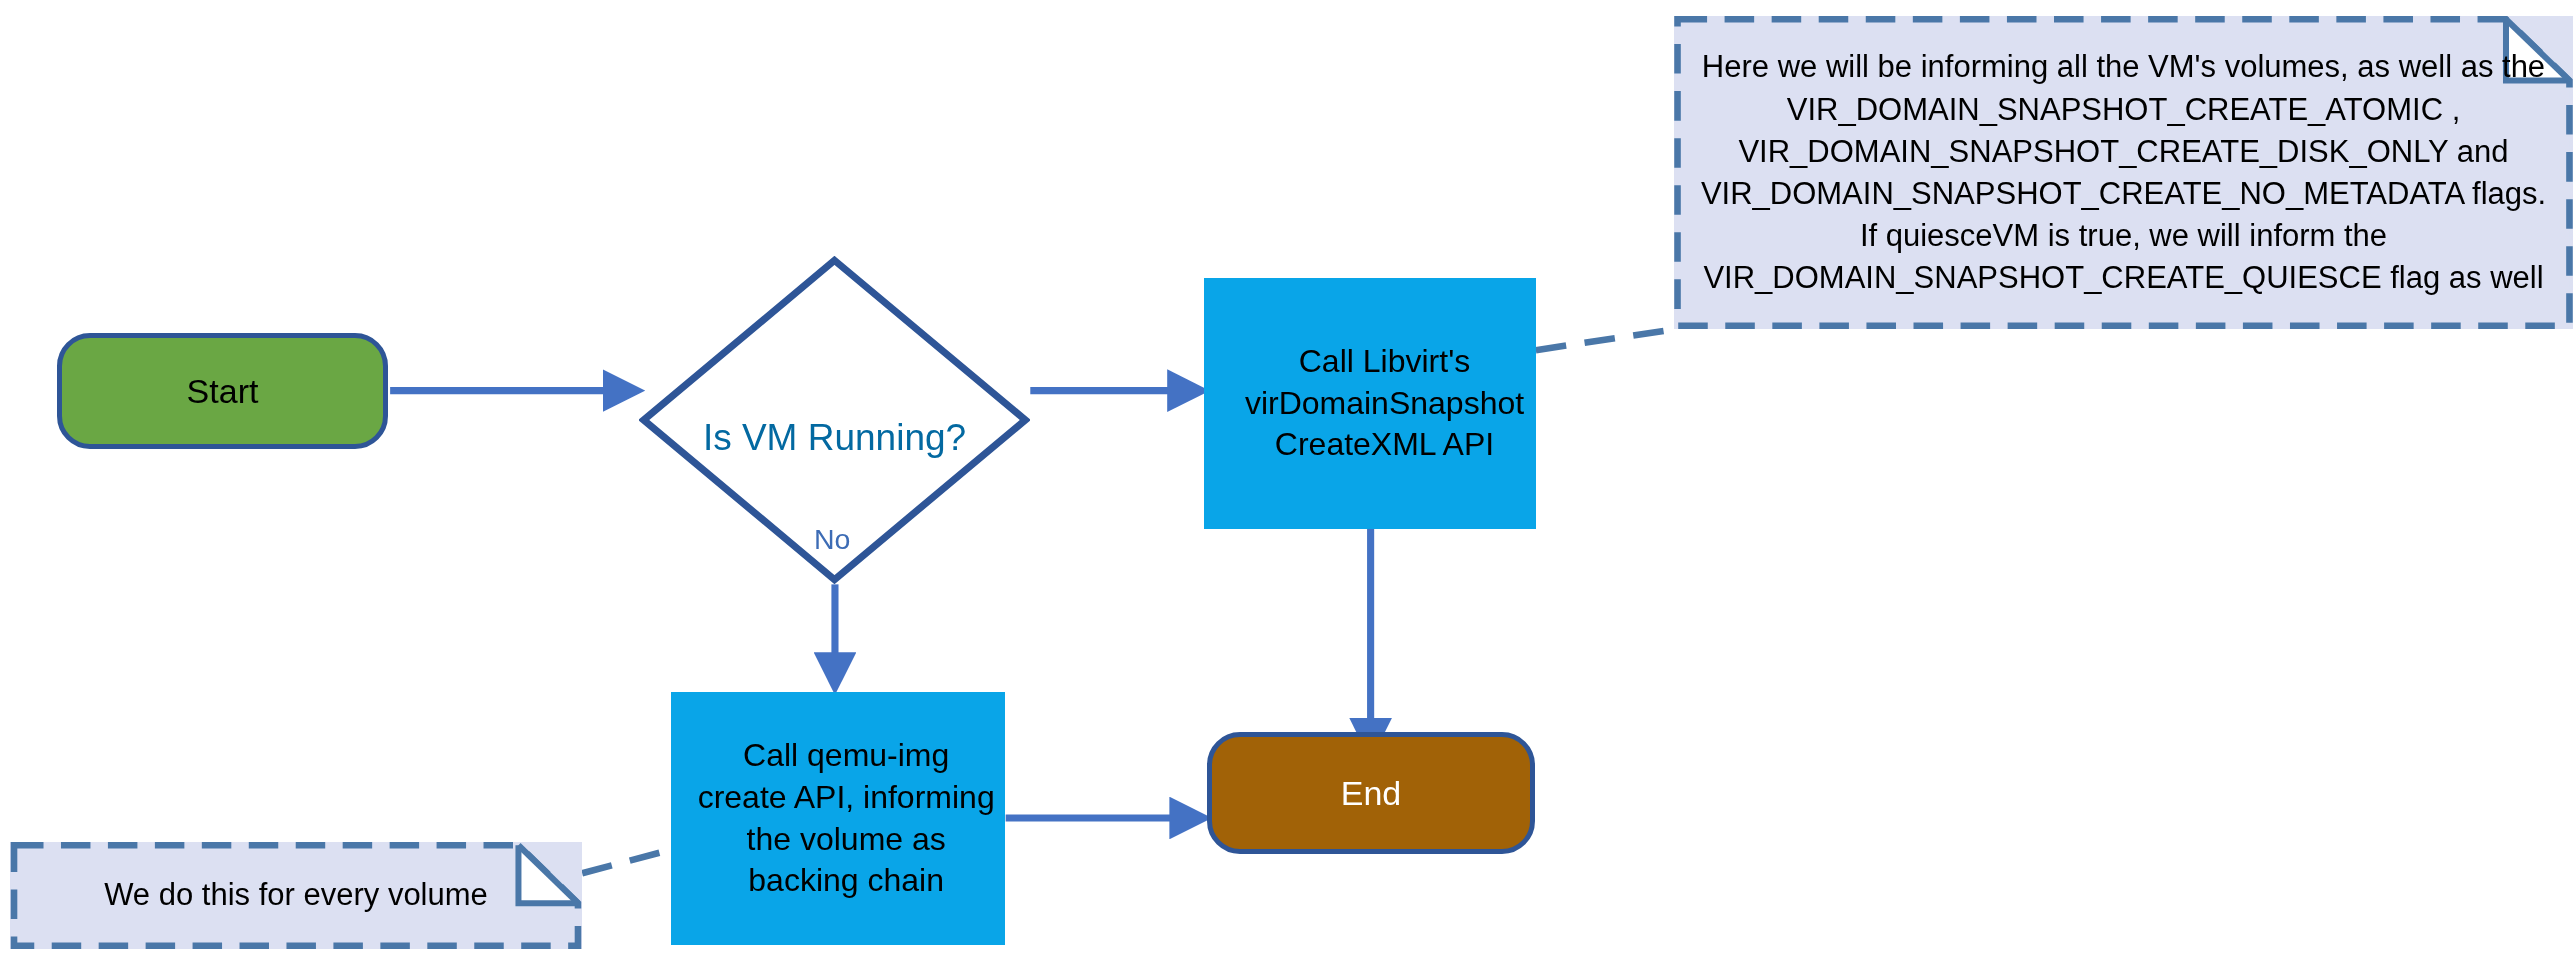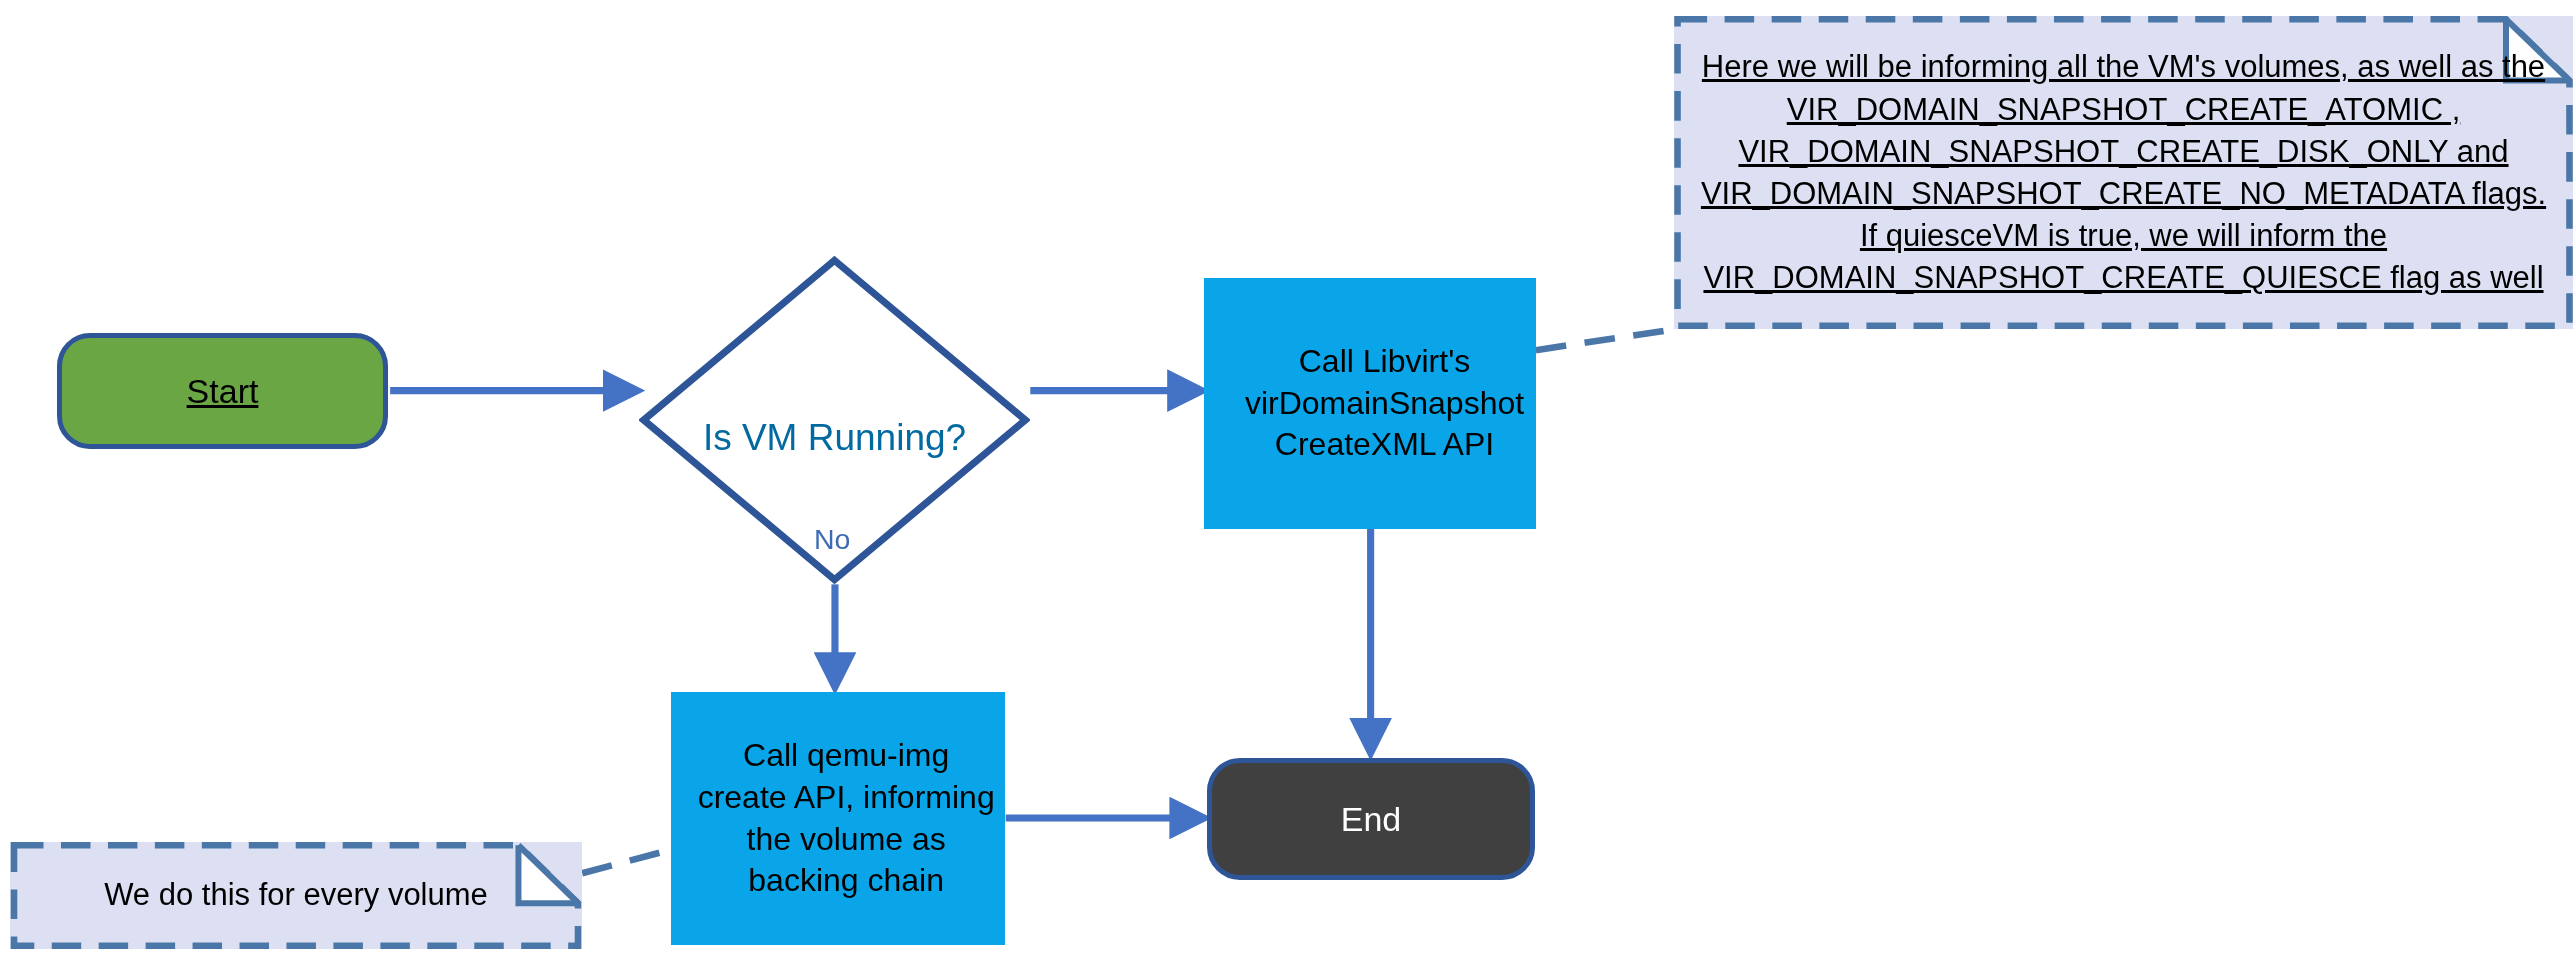--- a/index.html
+++ b/index.html
@@ -13,25 +13,25 @@
   #edges{position:absolute;left:0;top:0;width:2576px;height:969px;}
 
   .node{position:absolute;box-sizing:border-box;display:flex;align-items:center;justify-content:center;text-align:center;}
   .node .lbl{display:block;width:100%;padding:0 7.7px;line-height:1.30;}
 
   
   #node-start{
     left:57px;top:333px;width:331px;height:116px;
     background:#6AA744;border:5px solid #2E5597;border-radius:33px;
   }
-  #node-start .lbl{color:#000000;font-size:34px;text-decoration:underline;}
+  #node-start .lbl{color:#000000;font-size:34px;}
 
   #node-end{
-    left:1207px;top:758px;width:328px;height:122px;
-    background:#404040;border:5px solid #2E5597;border-radius:33px;
+    left:1207px;top:732px;width:328px;height:122px;
+    background:#a16207;border:5px solid #2E5597;border-radius:33px;
   }
   #node-end .lbl{color:#ffffff;font-size:34px;}
 
   
   #node-decision{
     left:639px;top:256px;width:391px;height:328px;background:transparent;
   }
   #node-decision .dmd-svg{position:absolute;left:0;top:0;width:391px;height:328px;}
   #node-decision .lbl{position:relative;z-index:2;color:#0369a1;font-size:37px;margin-top:36px;}
 
@@ -50,21 +50,21 @@
 
   
   .callout{
     position:absolute;box-sizing:border-box;
     background:#DCE0F2;
     display:flex;align-items:center;justify-content:center;
   }
   .callout .co-svg{position:absolute;left:0;top:0;}
   .callout .lbl{position:relative;z-index:2;color:#000000;text-align:center;line-height:1.36;}
 
-  #callout-top{left:1674px;top:16.4px;width:899px;height:313px;text-decoration:underline;}
+  #callout-top{left:1674px;top:16.4px;width:899px;height:313px;}
   #callout-top .lbl{font-size:31px;padding:0 18.6px;}
 
   #callout-bottom{left:10px;top:842px;width:572px;height:107px;}
   #callout-bottom .lbl{font-size:31px;padding:0 22px;}
 
   .edge-label{
     position:absolute;color:#3D6CB5;font-size:28.5px;
     font-family:"Liberation Sans", sans-serif;white-space:nowrap;
   }
   #label-no{left:814px;top:523px;}

